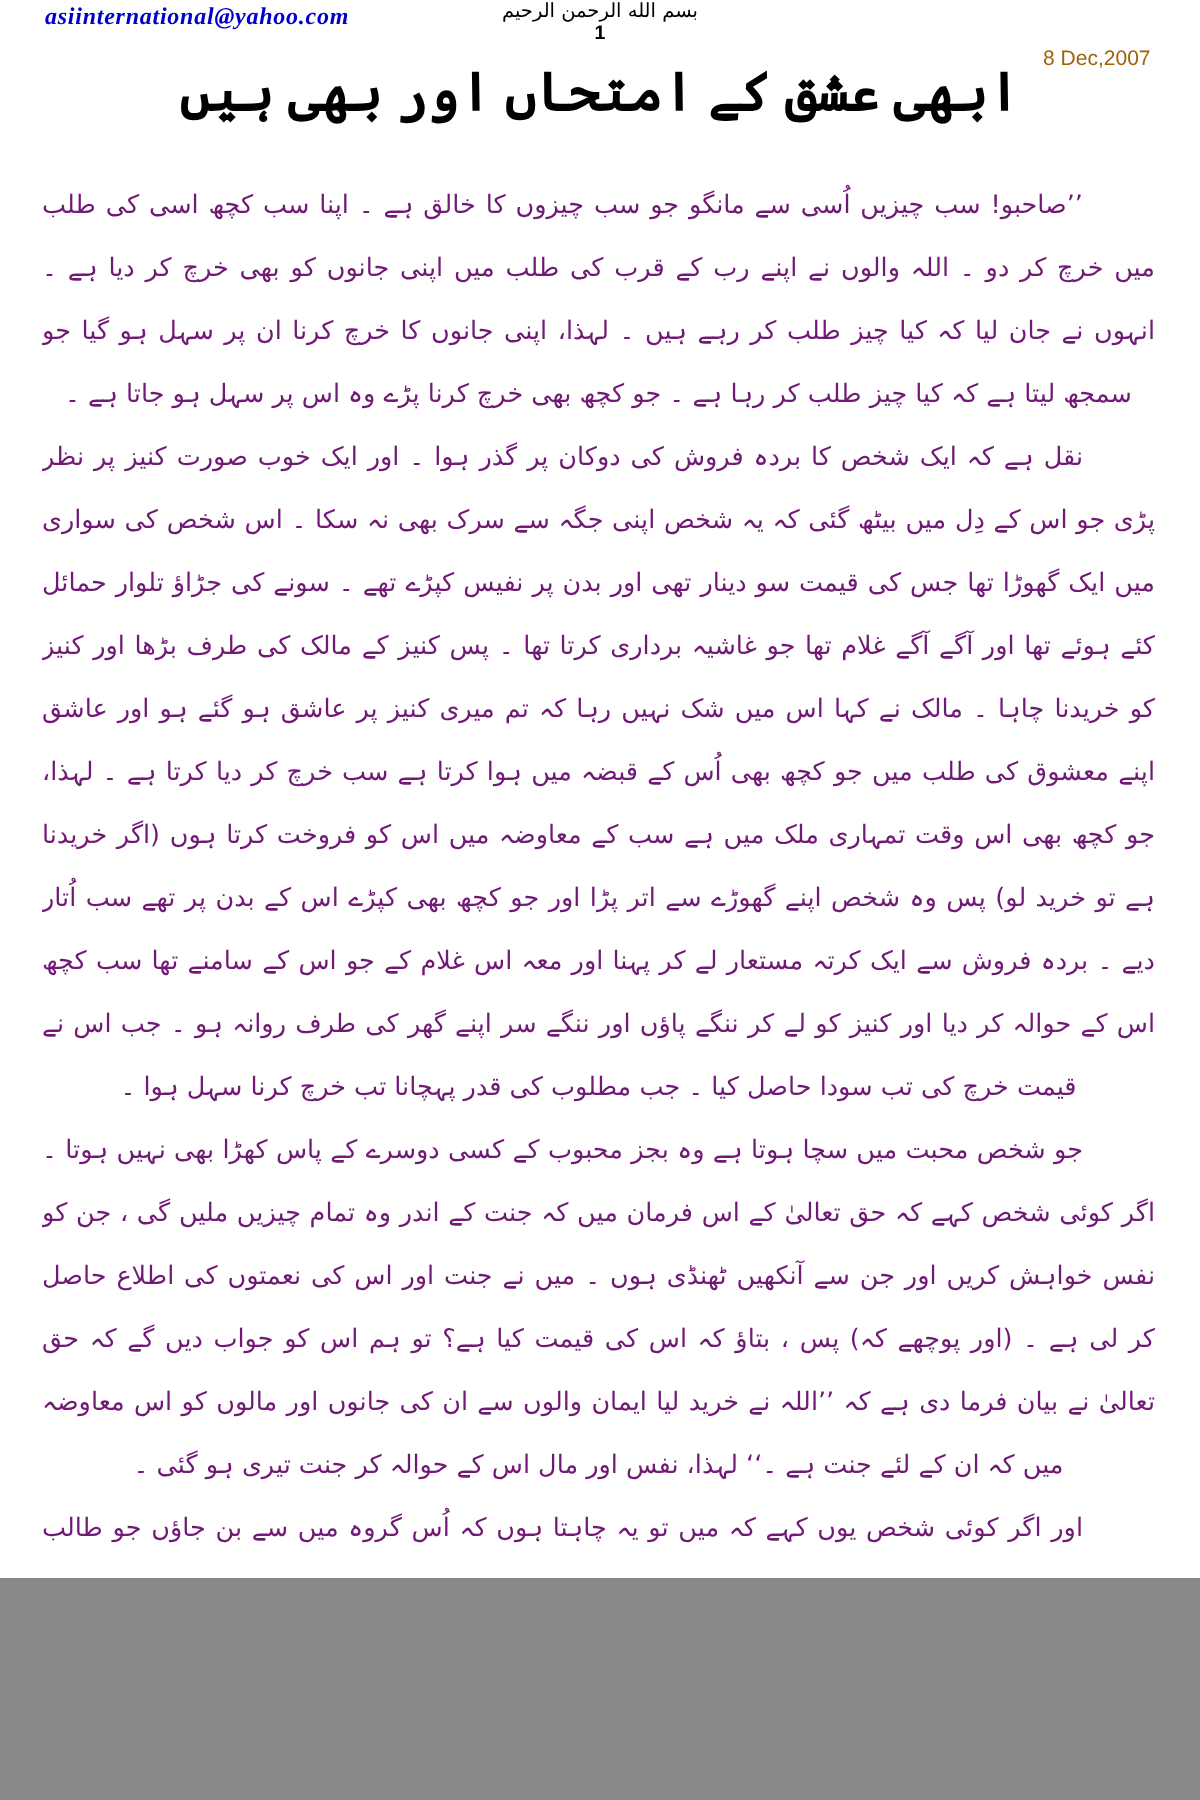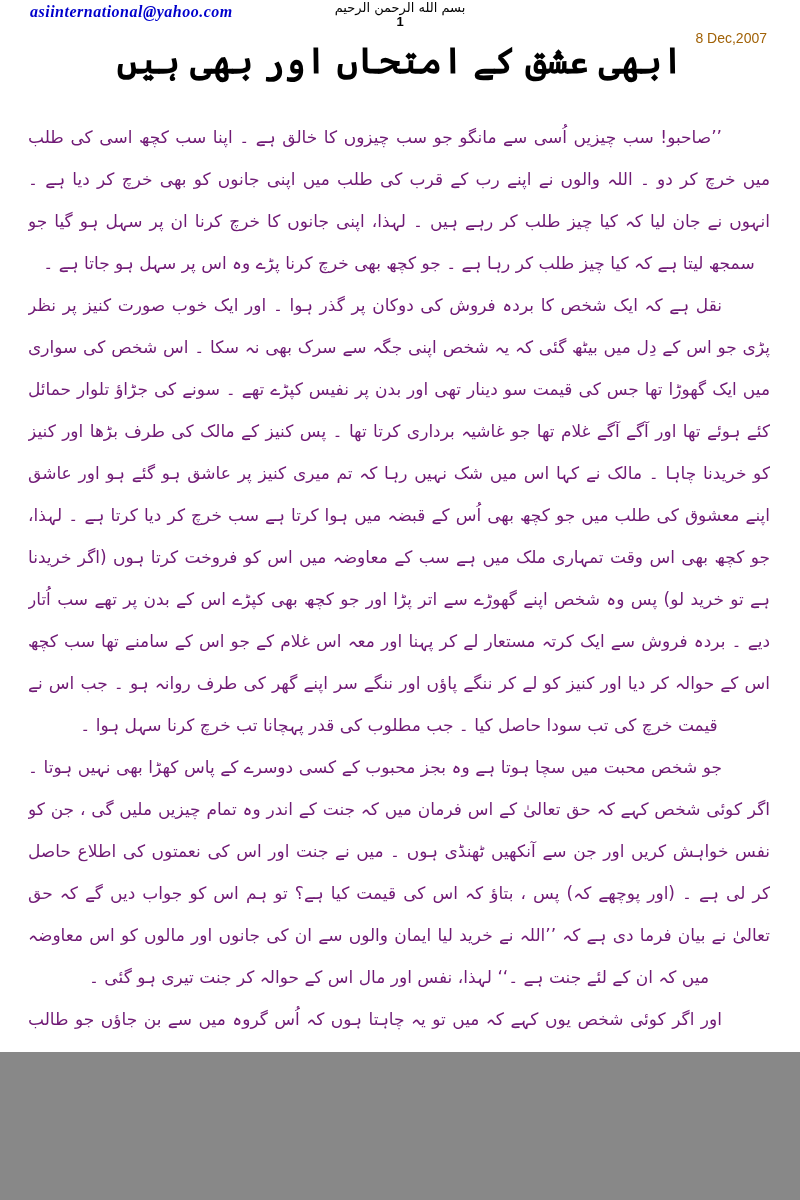--- a/index.html
+++ b/index.html
@@ -37,21 +37,21 @@
   }
   .date {
     position: absolute; top: 30px; right: 33px;
     font-family: "Liberation Sans", "DejaVu Sans", sans-serif;
     font-size: 14px; color: #a16207;
   }
   .title {
     position: absolute; top: 36px; left: 0; right: 0;
     text-align: center; direction: rtl;
     font-size: 36px; font-weight: bold; line-height: 1.4;
-    font-family: Liberation Sans, sans-serif;
+    font-family: Liberation Serif, serif;
   }
   
   .body-text {
     position: absolute; top: 116px; left: 28px; right: 30px;
     height: 1026px; overflow: hidden;
   }
   .body-text p.urdu {
     direction: rtl;
     text-align: justify;
     text-align-last: center;

